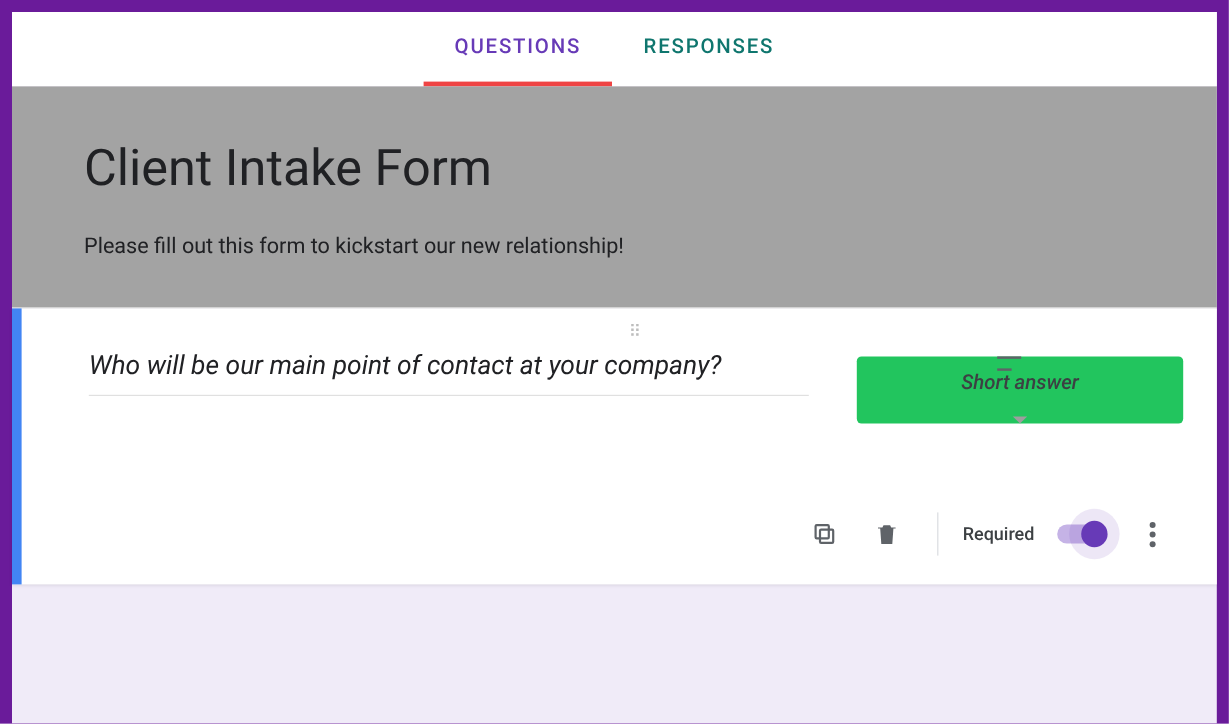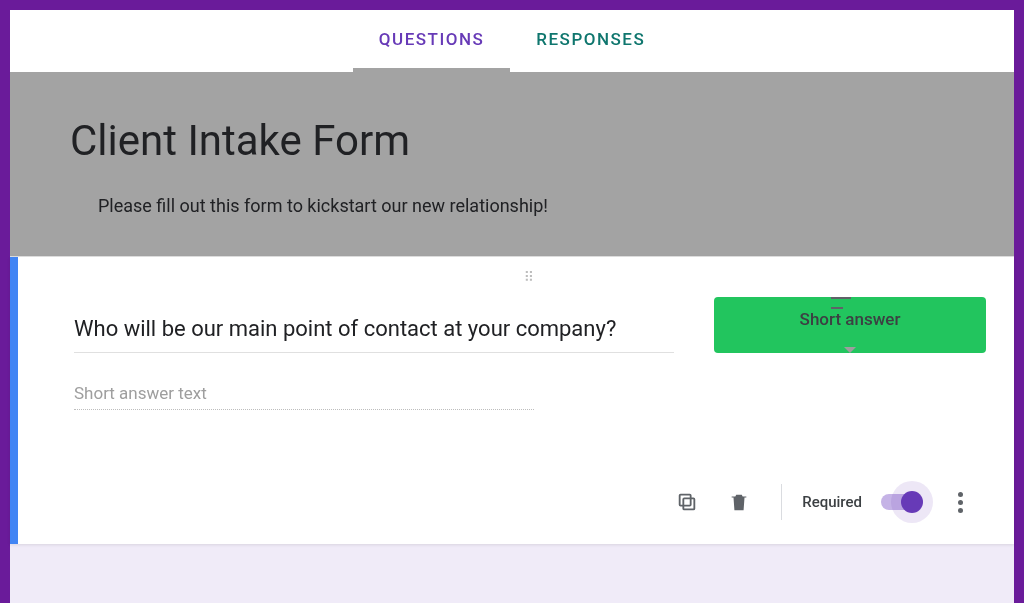--- a/index.html
+++ b/index.html
@@ -35,61 +35,61 @@
       align-items: center;
       font-size: 17px;
       font-weight: 500;
       letter-spacing: 1.5px;
       color: #0f766e;
       cursor: pointer;
       border-bottom: 4px solid transparent;
     }
     .tab.active {
       color: #673ab7;
-      border-bottom: 4px solid #a3a3a3;
+      border-bottom: 4px solid #ef4444;
     }
     .form-header-card {
       background: #a3a3a3;
       margin: 0;
       padding: 44px 60px 40px 60px;
       border-bottom: 1px solid #e0e0e0;
     }
     .form-title {
       font-size: 42px;
       font-weight: 400;
       color: #202124;
       margin-bottom: 30px;
     }
     .form-description {
       font-size: 18px;
       color: #202124;
       font-weight: 400;
-      margin-left: 28px;
     }
     .question-card {
       background: #fff;
       border-left: 8px solid #4285f4;
       position: relative;
       padding: 16px 28px 0 56px;
       box-shadow: 0 1px 3px rgba(0,0,0,0.1);
     }
     .drag-handle {
       text-align: center;
       color: #bdbdbd;
       font-size: 14px;
       letter-spacing: 2px;
       line-height: 8px;
       margin-bottom: 10px;
       cursor: move;
       user-select: none;
     }
     .question-row {
       display: flex;
-      align-items: flex-end;
+      align-items: flex-start;
       gap: 40px;
+      font-style: italic;
     }
     .question-text-container {
       flex: 1;
     }
     .question-text {
       font-size: 22px;
       color: #202124;
       border-bottom: 1px solid #e0e0e0;
       padding-bottom: 8px;
       line-height: 1.35;
@@ -233,21 +233,20 @@
       <div class="question-type-dropdown">
         <div class="short-answer-icon">
           <span></span>
             <span></span>
         </div>
         <div class="dropdown-label">Short answer</div>
         <div class="dropdown-arrow"></div>
       </div>
     </div>
 
-    <div class="answer-placeholder">Short answer text</div>
 
     <div class="question-footer">
       <div class="footer-icon-btn">
         <svg width="22" height="22" viewBox="0 0 24 24" fill="none" stroke="#5f6368" stroke-width="2">
           <rect x="8" y="8" width="12" height="12" rx="1"></rect>
           <rect x="4" y="4" width="12" height="12" rx="1"></rect>
         </svg>
       </div>
       <div class="footer-icon-btn">
         <svg width="22" height="22" viewBox="0 0 24 24" fill="#5f6368">

